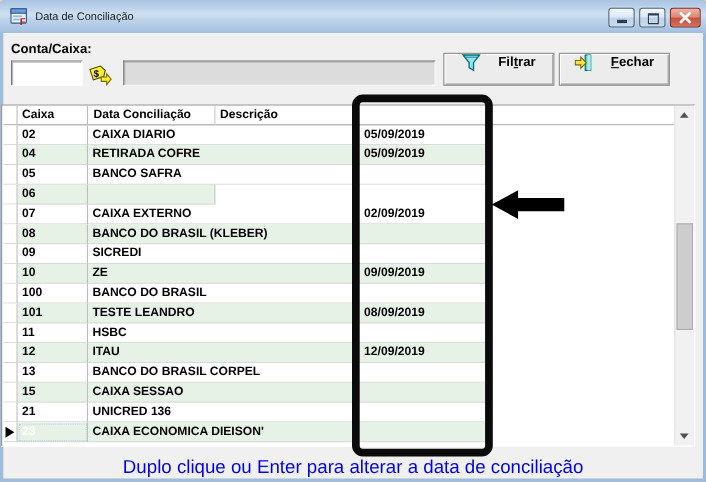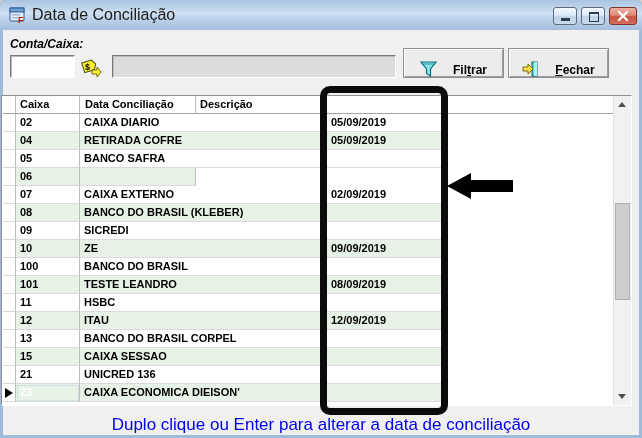--- a/index.html
+++ b/index.html
@@ -4,40 +4,40 @@
 <style>
   html,body{margin:0;padding:0;background:#e8e8e8;font-family:"Liberation Sans",sans-serif;}
   .window{position:relative;width:642px;height:438px;background:#9fbbda;overflow:hidden;
           border-radius:5px 5px 0 0;box-shadow:0 0 4px rgba(0,0,0,.4);}
   .client{position:absolute;left:3px;top:30px;width:636px;height:405px;background:#f0f0f0;}
   
   .titlebar{position:absolute;left:0;top:0;width:642px;height:30px;
             background:linear-gradient(180deg,#a9c4e1 0%,#cfe0f2 45%,#c2d6ec 55%,#a3bfde 100%);
             border-radius:5px 5px 0 0;display:flex;align-items:center;}
   .title-icon{margin-left:9px;width:17px;height:17px;flex:0 0 auto;}
-  .title-text{margin-left:6px;font-size:16px;color:#1c1c1c;}
+  .title-text{margin-left:6px;font-size:10px;color:#1c1c1c;}
   .winbtn{position:absolute;top:7px;height:18px;border:1px solid #5d6b7a;border-radius:3px;
           box-sizing:border-box;cursor:default;}
   .winbtn.min{left:553px;width:24px;background:linear-gradient(180deg,#f4f9fe 0%,#dce9f7 45%,#bed2e8 55%,#cadcef 100%);}
   .winbtn.max{left:581px;width:24px;background:linear-gradient(180deg,#f4f9fe 0%,#dce9f7 45%,#bed2e8 55%,#cadcef 100%);}
   .winbtn.close{left:609px;width:28px;background:linear-gradient(180deg,#f0b1a3 0%,#e08876 45%,#c4523e 55%,#d8705c 100%);border-color:#7c332a;}
   .glyph-min{position:absolute;left:7px;top:10px;width:9px;height:3px;background:#2e3c4d;}
   .glyph-max{position:absolute;left:7px;top:4px;width:8px;height:7px;border:1px solid #2e3c4d;border-top-width:2px;}
   
-  .lbl{position:absolute;left:10px;top:37px;font-size:12px;font-weight:bold;color:#000;font-style:italic;}
+  .lbl{position:absolute;left:10px;top:37px;font-size:12px;font-weight:bold;color:#000;}
   .edit{position:absolute;box-sizing:border-box;background:#fff;
         border:1px solid;border-color:#7a7a7a #fdfdfd #fdfdfd #7a7a7a;
         box-shadow:inset 1px 1px 0 #b9b9b9;font:11px "Liberation Sans",sans-serif;padding:2px 4px;}
   .edit.code{left:10px;top:55px;width:65px;height:23px;}
   .edit.descfield{left:112px;top:55px;width:284px;height:23px;background:#dcdcdc;}
   .lookup{position:absolute;left:80px;top:57px;width:22px;height:22px;cursor:pointer;}
   .btn{position:absolute;top:48px;height:30px;width:101px;box-sizing:border-box;
        background:#ececec;border:1px solid #8f8f8f;
        box-shadow:inset 1px 1px 0 #ffffff, inset -1px -1px 0 #9d9d9d;
-       display:flex;align-items:flex-end;justify-content:center;gap:16px;
+       display:flex;align-items:flex-start;justify-content:center;gap:16px;
        font-size:12px;font-weight:bold;color:#000;cursor:pointer;}
   .btn.filtrar{left:403px;}
   .btn.fechar{left:508px;}
   
   .grid{position:absolute;left:1px;top:95px;width:631px;height:311px;box-sizing:border-box;
         background:#fff;border:1px solid;border-color:#8f8f8f #fdfdfd #fdfdfd #8f8f8f;overflow:hidden;}
   .grid-inner{position:absolute;left:1px;top:0;right:17px;bottom:0;overflow:hidden;}
   .grow{display:flex;height:18px;font-size:11px;font-weight:bold;color:#000;}
   .cell{box-sizing:border-box;height:18px;line-height:17px;padding:0 0 0 4px;overflow:hidden;white-space:nowrap;
         border-right:1px solid #bdbdbd;border-bottom:1px solid #dadada;}

